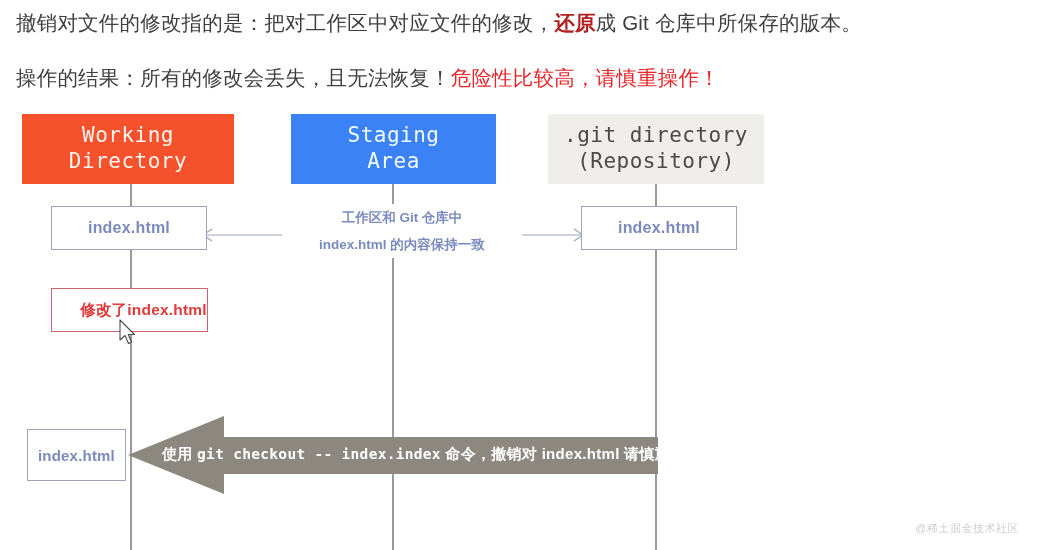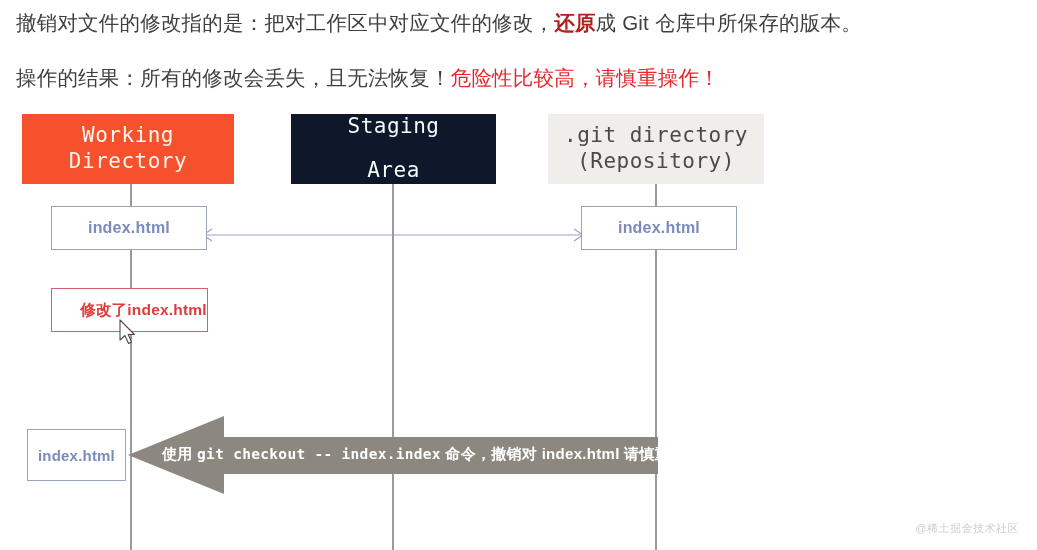--- a/index.html
+++ b/index.html
@@ -64,21 +64,21 @@
     letter-spacing: 0.5px;
     text-align: center;
   }
   .lane-header span { display: block; }
   #header-working {
     left: 22px; top: 6px; width: 212px; height: 70px;
     background: #f4512c; color: #fdf4ee;
   }
   #header-staging {
     left: 291px; top: 6px; width: 205px; height: 70px;
-    background: #0f172a; color: #f2fbfc; justify-content: space-between;
+    background: #3b82f6; color: #f2fbfc;
   }
   #header-repo {
     left: 548px; top: 6px; width: 216px; height: 70px;
     background: #f0eeea; color: #4a4a48;
   }
 
   
   .file-box {
     position: absolute;
     box-sizing: border-box;
@@ -209,20 +209,24 @@
     <span>.git directory</span>
     <span>(Repository)</span>
   </div>
 
   <svg id="sync-arrow" viewBox="0 0 390 30" xmlns="http://www.w3.org/2000/svg">
     <line x1="6" y1="15" x2="384" y2="15" stroke="#9aa4bb" stroke-width="1.2"></line>
     <polyline points="14,9 5,15 14,21" fill="none" stroke="#9aa4bb" stroke-width="1.2"></polyline>
     <polyline points="376,9 385,15 376,21" fill="none" stroke="#9aa4bb" stroke-width="1.2"></polyline>
   </svg>
 
+  <div id="sync-caption">
+    <span class="cap-line">工作区和 Git 仓库中</span>
+    <span class="cap-line">index.html 的内容保持一致</span>
+  </div>
 
   <div class="file-box blue" id="file-working-top">
     <span>index.html</span>
   </div>
   <div class="file-box blue" id="file-repo-top">
     <span>index.html</span>
   </div>
   <div class="file-box red" id="file-modified">
     <span>修改了index.html</span>
   </div>

